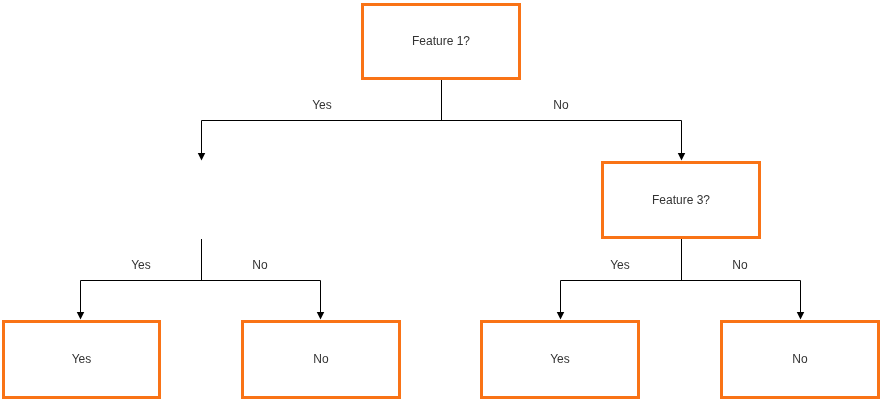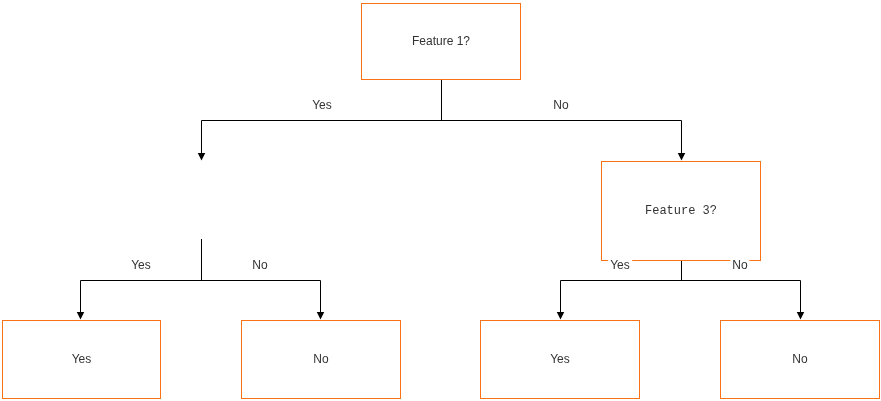--- a/index.html
+++ b/index.html
@@ -18,21 +18,21 @@
   #edges {
     position: absolute;
     left: 0;
     top: 0;
     width: 881px;
     height: 401px;
   }
   .node {
     position: absolute;
     box-sizing: border-box;
-    border: 1px solid #f97316;
+    border: 3px solid #f97316;
     background: #ffffff;
     display: flex;
     align-items: center;
     justify-content: center;
     font-size: 12px;
     color: #333333;
     text-align: center;
     line-height: 1.2;
   }
   .edge-label {
@@ -69,21 +69,21 @@
       <path d="M320.5,280.5 V312" marker-end="url(#arrow)"></path>
 
       <path d="M681.5,239 V280.5"></path>
       <path d="M560.5,280.5 H800.5"></path>
       <path d="M560.5,280.5 V312" marker-end="url(#arrow)"></path>
       <path d="M800.5,280.5 V312" marker-end="url(#arrow)"></path>
     </g>
   </svg>
 
   <div class="node" style="left: 361px; top: 3px; width: 160px; height: 77px;">Feature 1?</div>
-  <div class="node" style="left: 601px; top: 161px; width: 160px; height: 100px; font-family: Liberation Mono, monospace;">Feature 3?</div>
+  <div class="node" style="left: 601px; top: 161px; width: 160px; height: 78px;">Feature 3?</div>
   <div class="node" style="left: 2px; top: 320px; width: 159px; height: 79px;">Yes</div>
   <div class="node" style="left: 241px; top: 320px; width: 160px; height: 79px;">No</div>
   <div class="node" style="left: 480px; top: 320px; width: 160px; height: 79px;">Yes</div>
   <div class="node" style="left: 720px; top: 320px; width: 160px; height: 79px;">No</div>
 
   <span class="edge-label" style="left: 322px; top: 105px;">Yes</span>
   <span class="edge-label" style="left: 561px; top: 105px;">No</span>
   <span class="edge-label" style="left: 141px; top: 265px;">Yes</span>
   <span class="edge-label" style="left: 260px; top: 265px;">No</span>
   <span class="edge-label" style="left: 620px; top: 265px;">Yes</span>

